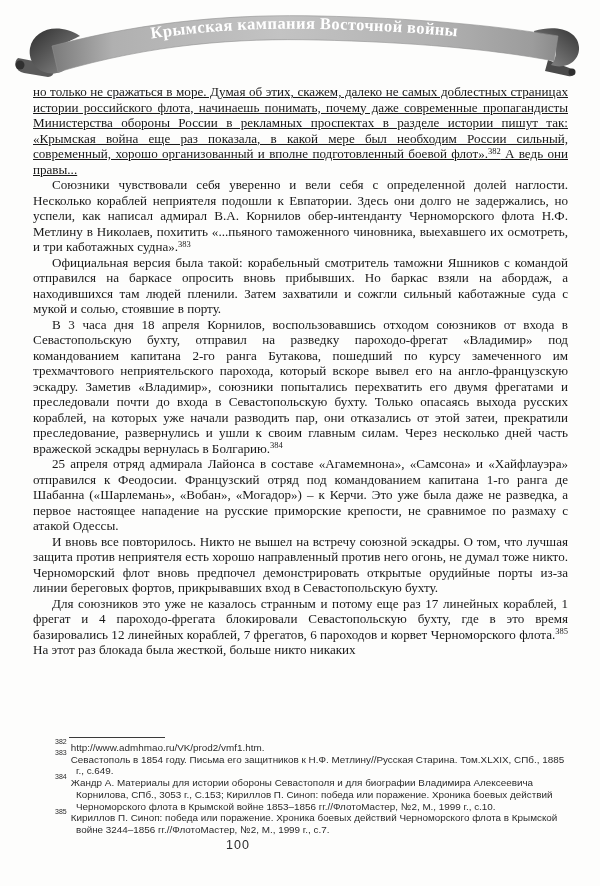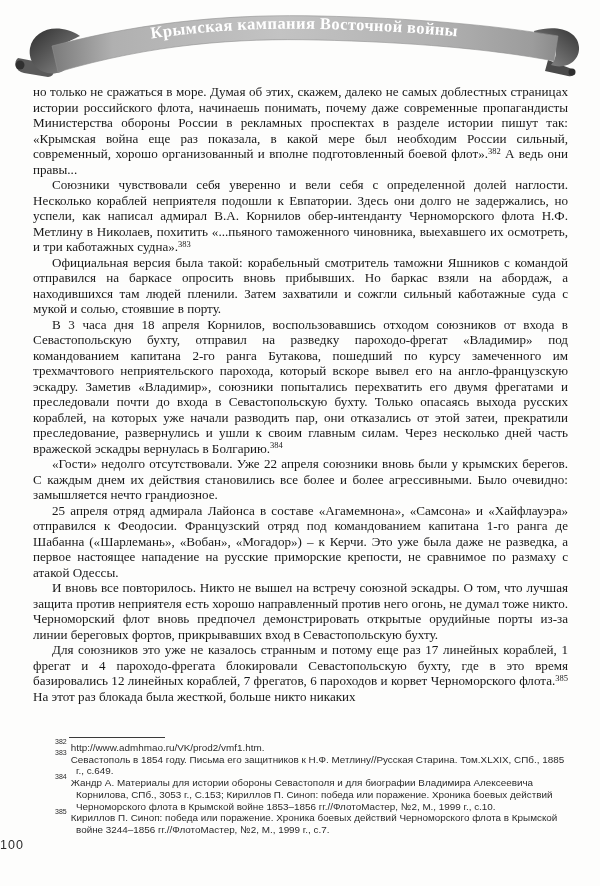--- a/index.html
+++ b/index.html
@@ -19,42 +19,42 @@
     font-family:"Liberation Serif",serif;
     font-weight:bold;font-size:16.5px;fill:#ffffff;letter-spacing:0.4px;
   }
   
   .content{
     position:absolute;left:33px;top:84px;width:535px;
     text-align:justify;font-size:13.1px;line-height:15.5px;
     color:#181818;
   }
   .content p{margin:0;text-indent:19px;}
-  .content p.no-indent{text-indent:0;}
+  .content p.no-indent{text-indent:0;text-decoration:underline;}
   .content sup{
     font-size:8.5px;line-height:0;vertical-align:baseline;
     position:relative;top:-4.5px;
   }
   
   .footnotes{
     position:absolute;left:55px;top:737px;width:513px;
     font-family:"Liberation Sans",sans-serif;
     font-size:9.9px;line-height:11.7px;color:#2b2b2b;
   }
   .fn-rule{
     width:96px;height:0;border-top:1.6px solid #3a3a3a;
     margin:0 0 4px 14px;
   }
   .footnote{padding-left:21px;text-indent:-21px;margin:0;}
   .footnote sup{
     font-size:7px;line-height:0;position:relative;top:-3px;margin-right:4px;
   }
   
   .page-number{
-    position:absolute;top:838px;left:0;width:476px;text-align:left;
+    position:absolute;top:838px;left:0;width:476px;text-align:center;
     font-family:"Liberation Sans",sans-serif;
     font-size:12.5px;letter-spacing:1px;color:#2b2b2b;
   }
 </style>
 </head>
 <body>
 
 <div class="page">
 
   <div class="banner">
@@ -102,21 +102,20 @@
 
   <div class="content">
     <p class="no-indent"><span>но только не сражаться в море. Думая об этих, скажем, далеко не самых доблестных страницах истории российского флота, начинаешь понимать, почему даже современные пропагандисты Министерства обороны России в рекламных проспектах в разделе истории пишут так: «Крымская война еще раз показала, в какой мере был необходим России сильный, современный, хорошо организованный и вполне подготовленный боевой флот».</span><sup>382</sup><span> А ведь они правы...</span></p>
 
     <p><span>Союзники чувствовали себя уверенно и вели себя с определенной долей наглости. Несколько кораблей неприятеля подошли к Евпатории. Здесь они долго не задержались, но успели, как написал адмирал В.А. Корнилов обер-интенданту Черноморского флота Н.Ф. Метлину в Николаев, похитить «...пьяного таможенного чиновника, выехавшего их осмотреть, и три каботажных судна».</span><sup>383</sup></p>
 
     <p><span>Официальная версия была такой: корабельный смотритель таможни Яшников с командой отправился на баркасе опросить вновь прибывших. Но баркас взяли на абордаж, а находившихся там людей пленили. Затем захватили и сожгли сильный каботажные суда с мукой и солью, стоявшие в порту.</span></p>
 
     <p><span>В 3 часа дня 18 апреля Корнилов, воспользовавшись отходом союзников от входа в Севастопольскую бухту, отправил на разведку пароходо-фрегат «Владимир» под командованием капитана 2-го ранга Бутакова, пошедший по курсу замеченного им трехмачтового неприятельского парохода, который вскоре вывел его на англо-французскую эскадру. Заметив «Владимир», союзники попытались перехватить его двумя фрегатами и преследовали почти до входа в Севастопольскую бухту. Только опасаясь выхода русских кораблей, на которых уже начали разводить пар, они отказались от этой затеи, прекратили преследование, развернулись и ушли к своим главным силам. Через несколько дней часть вражеской эскадры вернулась в Болгарию.</span><sup>384</sup></p>
 
-    <p><span>«Гости» недолго отсутствовали. Уже 22 апреля союзники вновь были у крымских берегов. С каждым днем их действия становились все более и более агрессивными. Было очевидно: замышляется нечто грандиозное.</span></p>
 
     <p><span>25 апреля отряд адмирала Лайонса в составе «Агамемнона», «Самсона» и «Хайфлауэра» отправился к Феодосии. Французский отряд под командованием капитана 1-го ранга де Шабанна («Шарлемань», «Вобан», «Могадор») – к Керчи. Это уже была даже не разведка, а первое настоящее нападение на русские приморские крепости, не сравнимое по размаху с атакой Одессы.</span></p>
 
     <p><span>И вновь все повторилось. Никто не вышел на встречу союзной эскадры. О том, что лучшая защита против неприятеля есть хорошо направленный против него огонь, не думал тоже никто. Черноморский флот вновь предпочел демонстрировать открытые орудийные порты из-за линии береговых фортов, прикрывавших вход в Севастопольскую бухту.</span></p>
 
     <p><span>Для союзников это уже не казалось странным и потому еще раз 17 линейных кораблей, 1 фрегат и 4 пароходо-фрегата блокировали Севастопольскую бухту, где в это время базировались 12 линейных кораблей, 7 фрегатов, 6 пароходов и корвет Черноморского флота.</span><sup>385</sup><span> На этот раз блокада была жесткой, больше никто никаких</span></p>
   </div>
 
   <div class="footnotes">
     <div class="fn-rule"></div>

